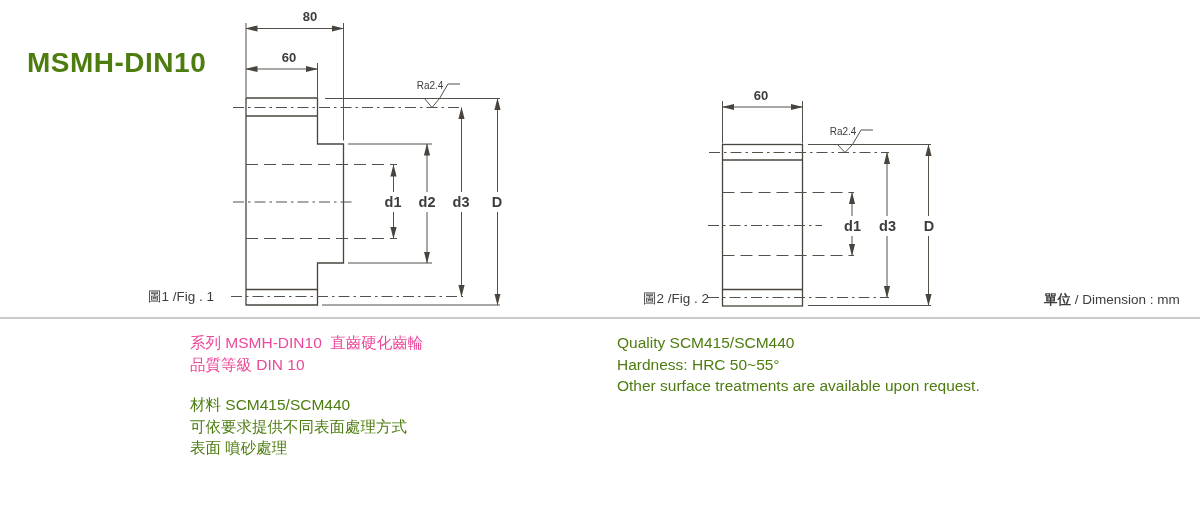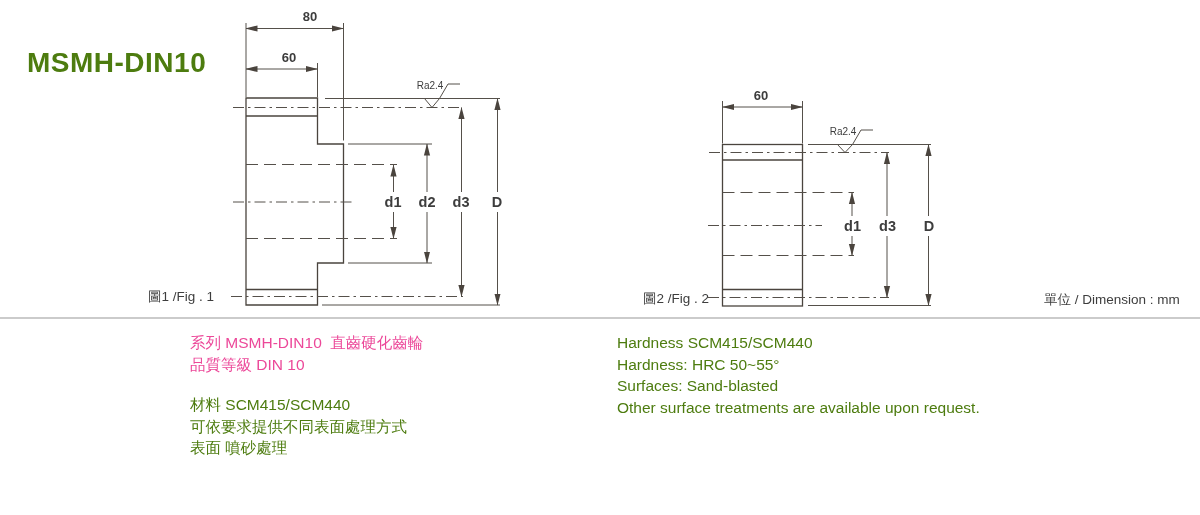--- a/index.html
+++ b/index.html
@@ -7,21 +7,21 @@
         font-family:"Liberation Sans",sans-serif;}
   .title{position:absolute;left:27px;top:47px;font-size:28px;font-weight:bold;
          color:#4d7c0f;letter-spacing:0.5px;}
   svg{position:absolute;left:0;top:0;}
   svg text{font-family:"Liberation Sans",sans-serif;fill:#3d3d3d;}
   .dimnum{font-size:13px;font-weight:bold;}
   .dlabel{font-size:14.5px;font-weight:bold;}
   .cap{font-size:13.5px;}
   .ra{font-size:10px;}
   .unit{position:absolute;left:1044px;top:291px;font-size:13.5px;color:#3d3d3d;}
-  .unit .zh{font-weight:normal;}
+  .unit .zh{font-weight:bold;}
   .sep{position:absolute;left:0;top:317px;width:1200px;height:2px;background:#cbcbcb;}
   .specs{position:absolute;top:332px;}
   .specs.zh{left:190px;}
   .specs.en{left:617px;}
   .specs p{margin:0;font-size:15.5px;line-height:21.5px;color:#4d7c0f;white-space:pre-wrap;}
   .specs .redblock{margin:0 0 19px 0;}
   .specs .redblock p{color:#ec4899;}
 </style>
 </head>
 <body>
@@ -150,19 +150,18 @@
     <div class="redblock">
       <p>系列 MSMH-DIN10  直齒硬化齒輪</p>
       <p>品質等級 DIN 10</p>
     </div>
     <p>材料 SCM415/SCM440</p>
     <p>可依要求提供不同表面處理方式</p>
     <p>表面 噴砂處理</p>
   </div>
 
   <div class="specs en">
-    <p>Hardness SCM415/SCM440</p>
+    <p>Quality SCM415/SCM440</p>
     <p>Hardness: HRC 50~55°</p>
-    <p>Surfaces: Sand-blasted</p>
     <p>Other surface treatments are available upon request.</p>
   </div>
 
 </div>
 
 </body></html>

